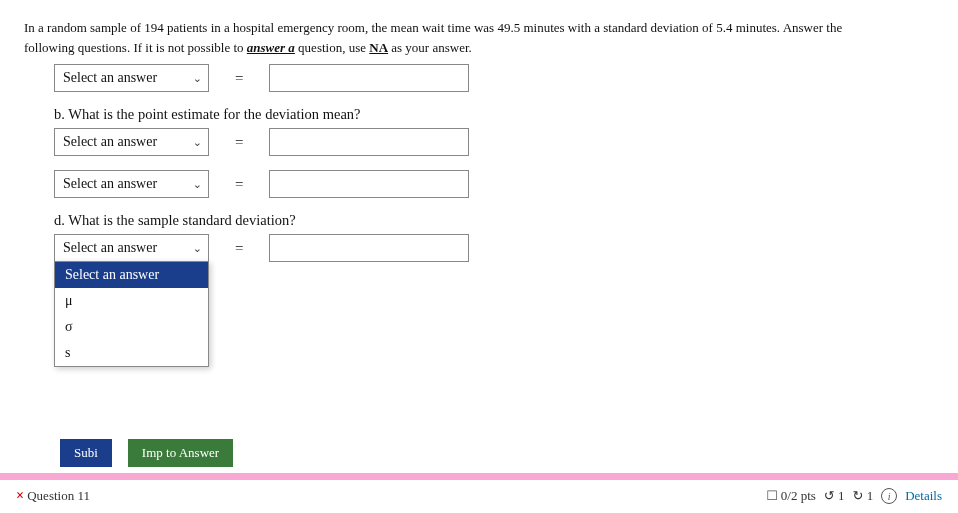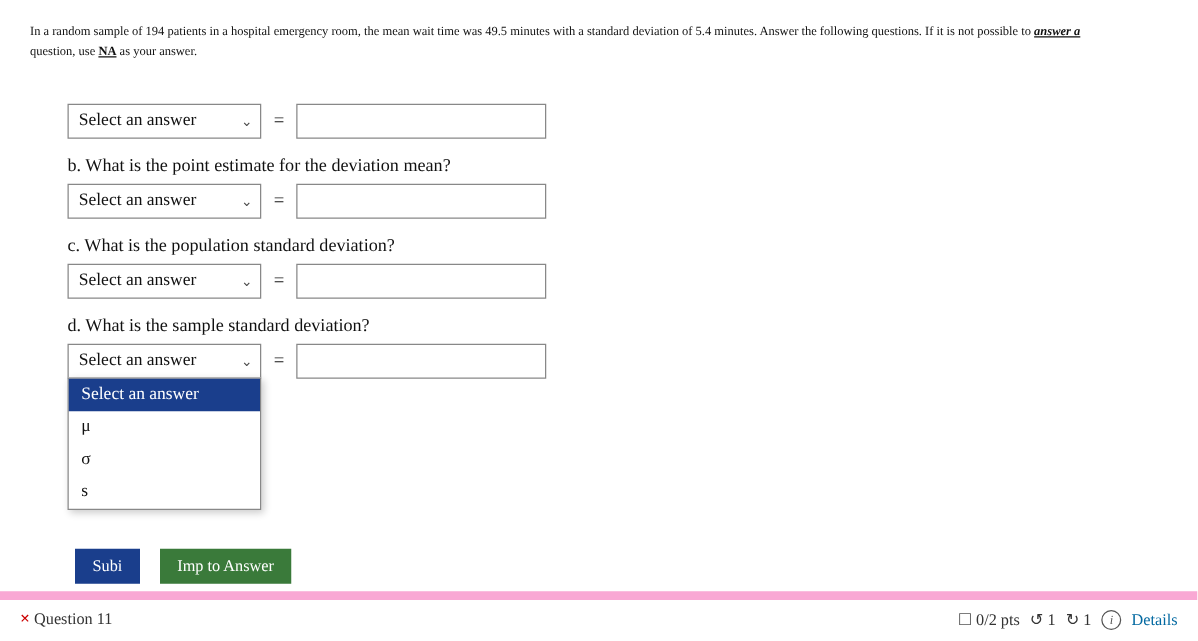--- a/index.html
+++ b/index.html
@@ -12,23 +12,23 @@
       min-height: 513px;
       position: relative;
       overflow: hidden;
     }
 
     .main-container {
       padding: 18px 24px 10px 24px;
     }
 
     .intro-text {
-      font-size: 10px;
+      font-size: 13px;
       line-height: 1.55;
-      margin-bottom: 34px;
+      margin-bottom: 6px;
       max-width: 860px;
     }
 
     .intro-text em {
       font-style: italic;
       font-weight: bold;
       text-decoration: underline;
     }
 
     .questions-area {
@@ -40,21 +40,21 @@
     }
 
     .question-label {
       font-size: 14.5px;
       margin-bottom: 5px;
     }
 
     .question-row {
       display: flex;
       align-items: center;
-      gap: 6px;
+      gap: 22px;
     }
 
     .select-dropdown {
       display: inline-flex;
       align-items: center;
       border: 1px solid #888;
       background: #fff;
       padding: 3px 6px 3px 8px;
       font-size: 14px;
       cursor: pointer;
@@ -257,21 +257,20 @@
         <div class="select-dropdown">
           <span>Select an answer</span>
           <span class="chevron">⌄</span>
         </div>
         <span class="equals-sign">=</span>
         <input class="answer-input" type="text" style="">
       </div>
     </div>
 
     <div class="question-block">
-      <div class="question-label">c. What is the population standard deviation?</div>
       <div class="question-row">
         <div class="select-dropdown">
           <span>Select an answer</span>
           <span class="chevron">⌄</span>
         </div>
         <span class="equals-sign">=</span>
         <input class="answer-input" type="text" style="">
       </div>
     </div>
 

